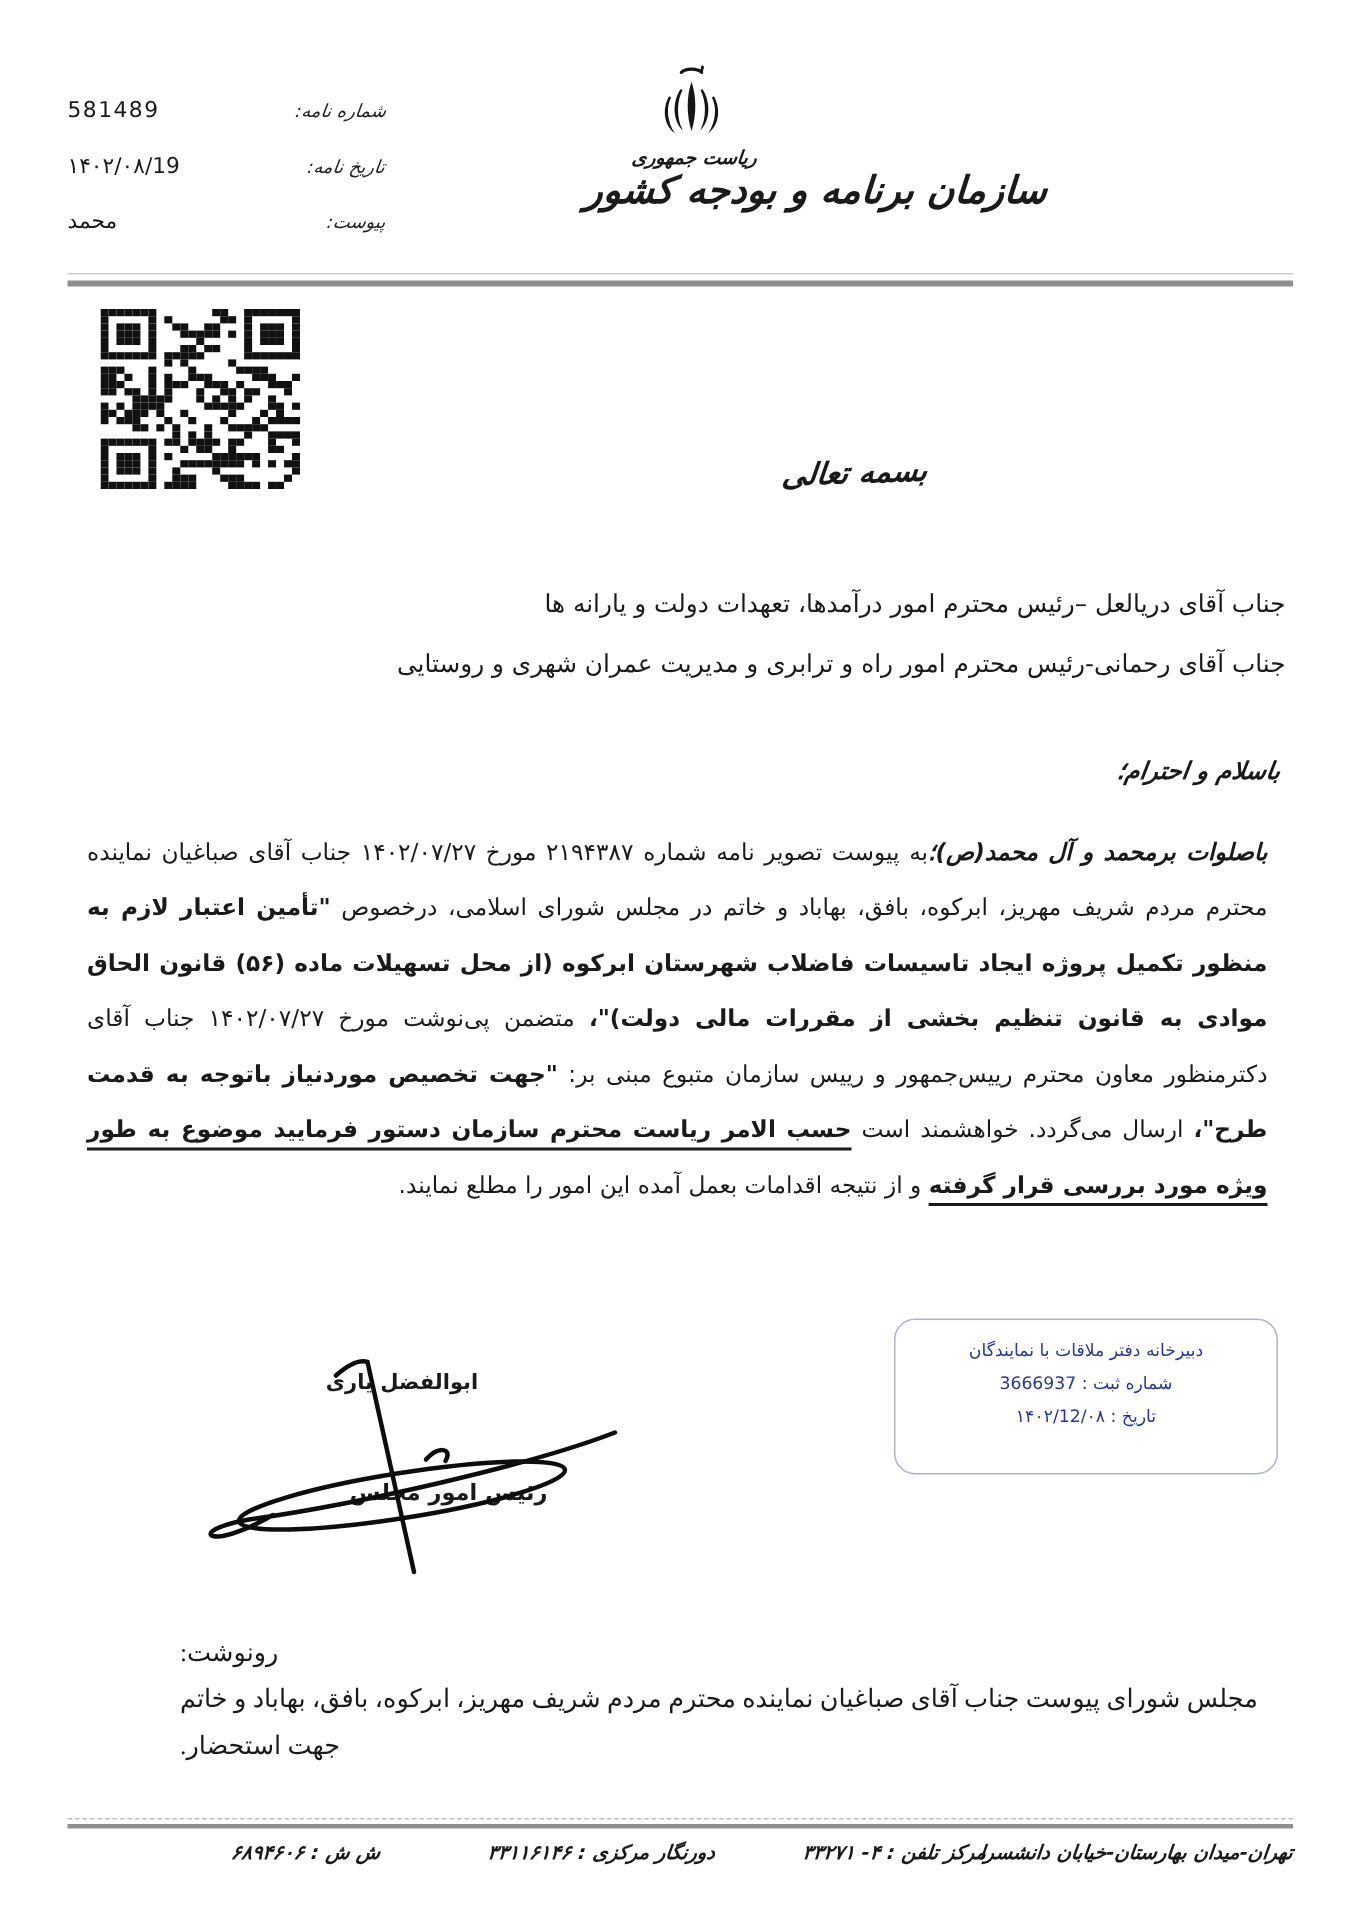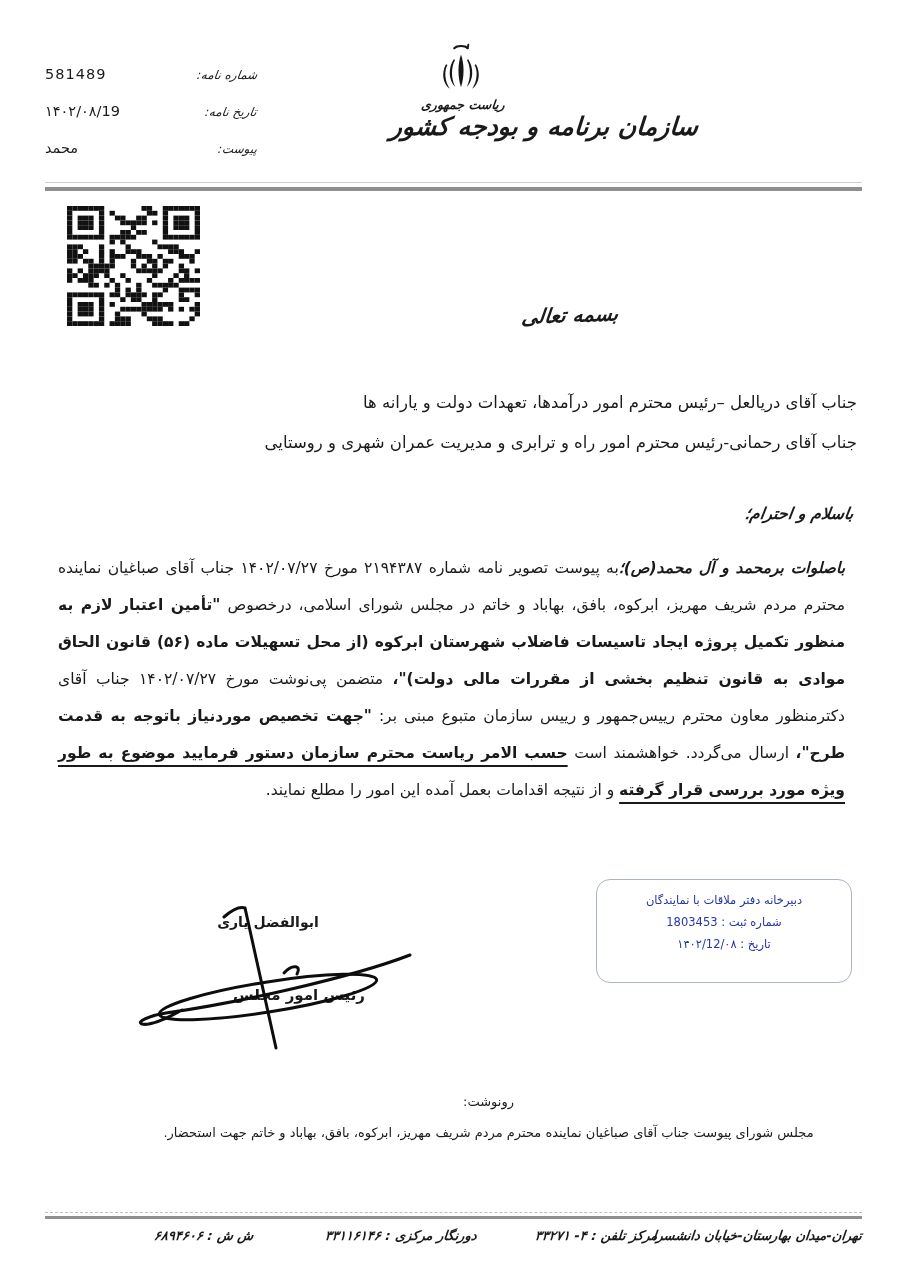--- a/index.html
+++ b/index.html
@@ -41,22 +41,22 @@
   .stamp{position:absolute;top:879px;left:573px;width:256px;height:104px;
     border:1.5px solid #aab4cc;border-radius:14px;direction:rtl;text-align:center;
     font-size:11.5px;padding-top:9px;line-height:22px;box-sizing:border-box;margin-left:23px;}
   
   .sig-name{position:absolute;top:914px;left:168px;width:200px;direction:rtl;text-align:center;
     font-weight:bold;font-size:14px;}
   .sig-title{position:absolute;top:986px;left:165px;width:200px;direction:rtl;text-align:right;
     font-weight:bold;font-size:15px;}
   .sig-svg{position:absolute;top:893px;left:118px;width:302px;height:168px;}
   
-  .cc{position:absolute;top:1086px;right:48px;left:120px;direction:rtl;text-align:center;
-    font-size:13px;line-height:31px;}
+  .cc{position:absolute;top:1086px;right:48px;left:120px;direction:rtl;text-align:left;
+    font-size:17px;line-height:31px;font-family:Liberation Serif, serif;}
   
   .rule-bottom{position:absolute;top:1212px;left:45px;right:43px;height:3px;
     border-top:1px dashed #bfbfbf;border-bottom:3px solid #8f8f8f;}
   .footer-item{position:absolute;top:1228px;font-size:13px;font-style:italic;font-weight:bold;
     direction:rtl;transform:skewX(-6deg);white-space:nowrap;}
   .f-address{right:43px;}
   .f-phone{right:248px;}
   .f-fax{right:428px;}
   .f-shsh{right:652px;}
 </style>
@@ -398,21 +398,21 @@
     <div>جناب آقای دریالعل –رئیس محترم امور درآمدها، تعهدات دولت و یارانه ها</div>
     <div>جناب آقای رحمانی-رئیس محترم امور راه و ترابری و مدیریت عمران شهری و روستایی</div>
   </div>
 
   <div class="salutation">باسلام و احترام؛</div>
 
   <div class="body-text"><span class="opening">باصلوات برمحمد و آل محمد(ص)؛</span><span>به پیوست تصویر نامه شماره ۲۱۹۴۳۸۷ مورخ ۱۴۰۲/۰۷/۲۷ جناب آقای صباغیان نماینده محترم مردم شریف مهریز، ابرکوه، بافق، بهاباد و خاتم در مجلس شورای اسلامی، درخصوص </span><span class="b">"تأمین اعتبار لازم به منظور تکمیل پروژه ایجاد تاسیسات فاضلاب شهرستان ابرکوه (از محل تسهیلات ماده (۵۶) قانون الحاق موادی به قانون تنظیم بخشی از مقررات مالی دولت)"،</span><span> متضمن پی‌نوشت مورخ ۱۴۰۲/۰۷/۲۷ جناب آقای دکترمنظور معاون محترم رییس‌جمهور و رییس سازمان متبوع مبنی بر: </span><span class="b">"جهت تخصیص موردنیاز باتوجه به قدمت طرح"،</span><span> ارسال می‌گردد. خواهشمند است </span><span class="u">حسب الامر ریاست محترم سازمان دستور فرمایید موضوع به طور ویژه مورد بررسی قرار گرفته</span><span> و از نتیجه اقدامات بعمل آمده این امور را مطلع نمایند.</span></div>
 
   <div class="stamp" style="color: rgb(38, 53, 168);">
     <div>دبیرخانه دفتر ملاقات با نمایندگان</div>
-    <div>شماره ثبت : 1803453</div>
+    <div>شماره ثبت : 3666937</div>
     <div>تاریخ : ۱۴۰۲/12/۰۸</div>
   </div>
 
   <div class="sig-name">ابوالفضل یاری</div>
   <div class="sig-title">رئیس امور مجلس</div>
   <svg class="sig-svg" viewBox="0 0 302 168">
     <g fill="none" stroke="#0d0d0d" stroke-width="3" stroke-linecap="round">
       <path d="M106,24 C114,17 121,13 127,15 L158,155"></path>
       <path d="M292,62 C235,84 120,110 48,120 C30,123 18,129 24,131 C31,133 48,126 64,117"></path>
       <ellipse cx="150" cy="104" rx="110" ry="15" transform="rotate(-9 150 104)"></ellipse>

